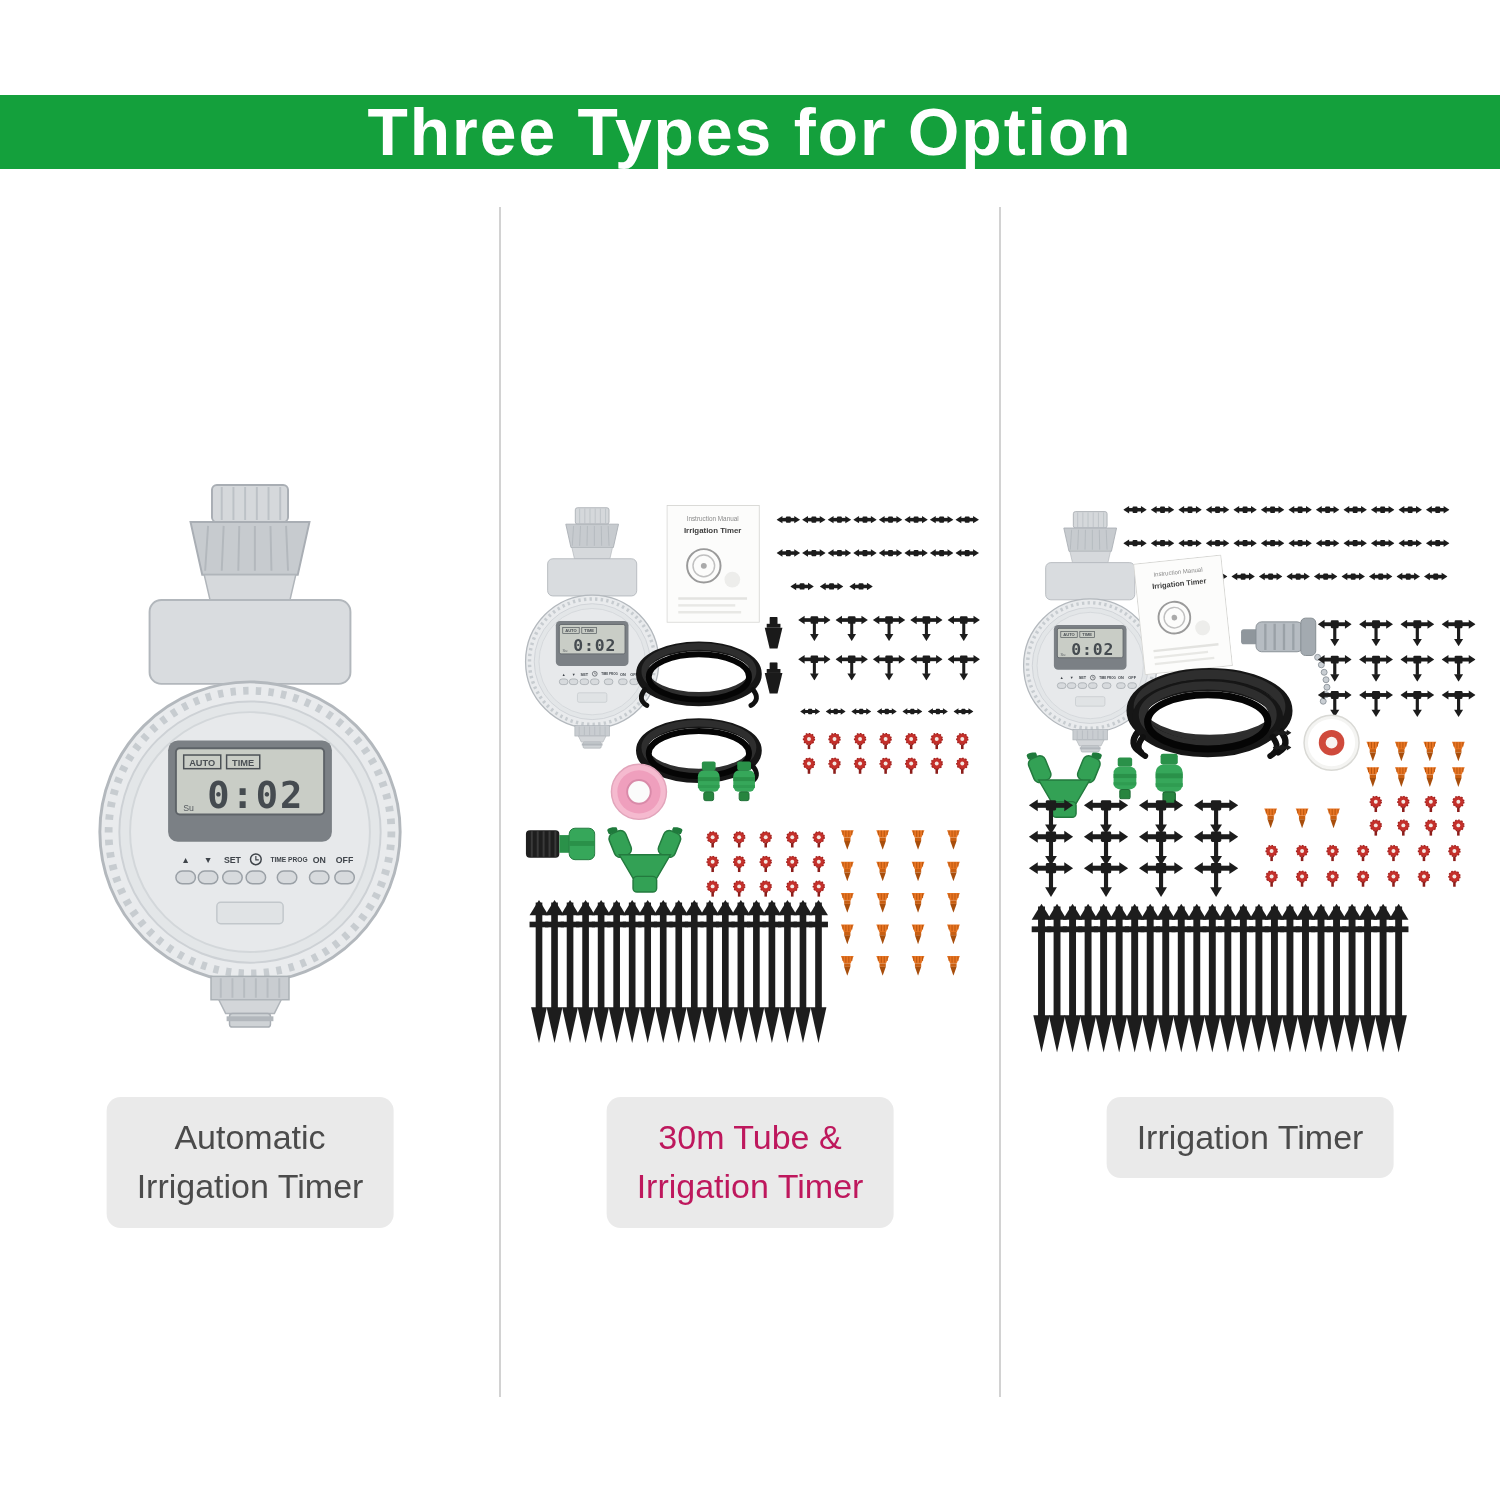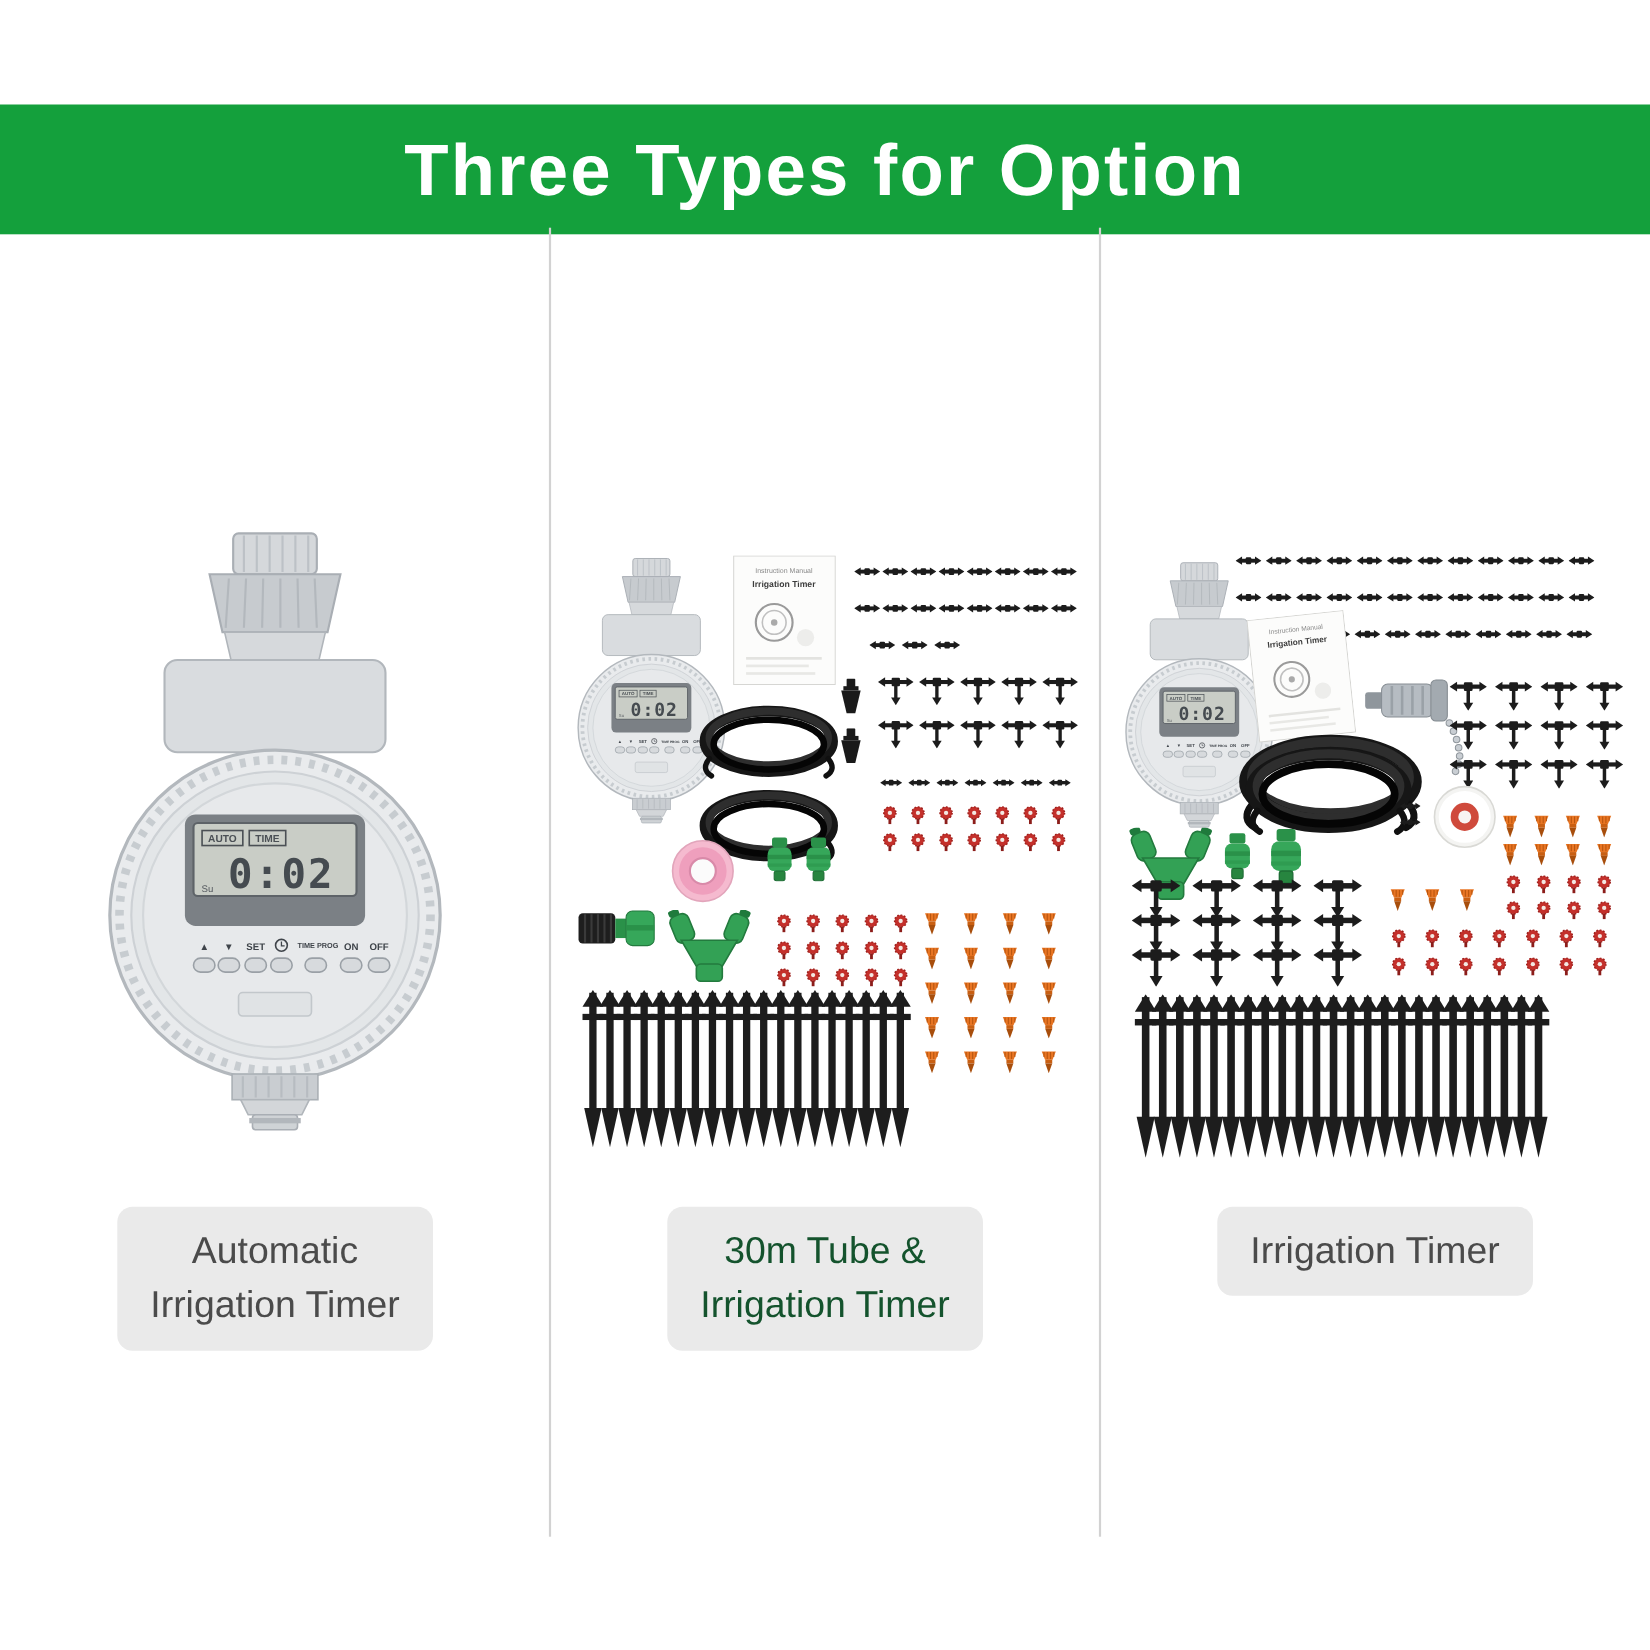--- a/index.html
+++ b/index.html
@@ -1,18 +1,18 @@
 <!DOCTYPE html>
 <html><head>
 <meta charset="utf-8">
 <style>
   *{box-sizing:border-box}
   html,body{margin:0;padding:0;background:#fff}
   .page{position:relative;width:1500px;height:1500px;background:#fff;font-family:"Liberation Sans",sans-serif;overflow:hidden}
-  .banner{position:absolute;left:0;top:95px;width:1500px;height:118px;background:#14A03C;display:flex;align-items:center;justify-content:center}
+  .banner{position:absolute;left:0;top:95px;width:1500px;height:74px;background:#14A03C;display:flex;align-items:center;justify-content:center}
   .banner-title{margin:0;color:#fff;font-size:66px;font-weight:bold;letter-spacing:2px}
   .columns{position:absolute;left:0;top:197px;width:1284px;height:1303px}
   .divider{position:absolute;top:10px;width:2px;height:1190px;background:#D2D2D2}
   #divider-1{left:499px}
   #divider-2{left:999px}
   .col{position:absolute;top:0;width:500px;height:1303px}
   #col-1{left:0}#col-2{left:500px}#col-3{left:1000px}
   .art{position:absolute;left:50%;transform:translateX(-50%)}
   .art1{top:286px}.art2{top:302px}.art3{top:298px}
   .caption{position:absolute;top:900px;left:50%;transform:translateX(-50%);
@@ -357,21 +357,21 @@
             <use href="#sym-stake" xlink:href="#sym-stake" width="11" height="56" transform="translate(179.8 408.0) scale(2.6)"></use>
             <use href="#sym-stake" xlink:href="#sym-stake" width="11" height="56" transform="translate(195.6 408.0) scale(2.6)"></use>
             <use href="#sym-stake" xlink:href="#sym-stake" width="11" height="56" transform="translate(211.4 408.0) scale(2.6)"></use>
             <use href="#sym-stake" xlink:href="#sym-stake" width="11" height="56" transform="translate(227.2 408.0) scale(2.6)"></use>
             <use href="#sym-stake" xlink:href="#sym-stake" width="11" height="56" transform="translate(243.0 408.0) scale(2.6)"></use>
             <use href="#sym-stake" xlink:href="#sym-stake" width="11" height="56" transform="translate(258.8 408.0) scale(2.6)"></use>
             <use href="#sym-stake" xlink:href="#sym-stake" width="11" height="56" transform="translate(274.6 408.0) scale(2.6)"></use>
             <use href="#sym-stake" xlink:href="#sym-stake" width="11" height="56" transform="translate(290.4 408.0) scale(2.6)"></use>
           </svg>
       </div>
-      <div class="caption" style="background: rgb(234, 234, 234); color: #14532d;">
+      <div class="caption" style="background: rgb(234, 234, 234); color: #be185d;">
         <div>30m Tube &amp;</div>
         <div>Irrigation Timer</div>
       </div>
     </section>
 
     <div class="divider" id="divider-2" style="background: rgb(210, 210, 210);"></div>
 
     <section class="col" id="col-3">
       <div class="art art3">
         <svg id="kit40-svg" viewBox="0 0 470 580" width="462" height="570" xmlns="http://www.w3.org/2000/svg" xmlns:xlink="http://www.w3.org/1999/xlink">

